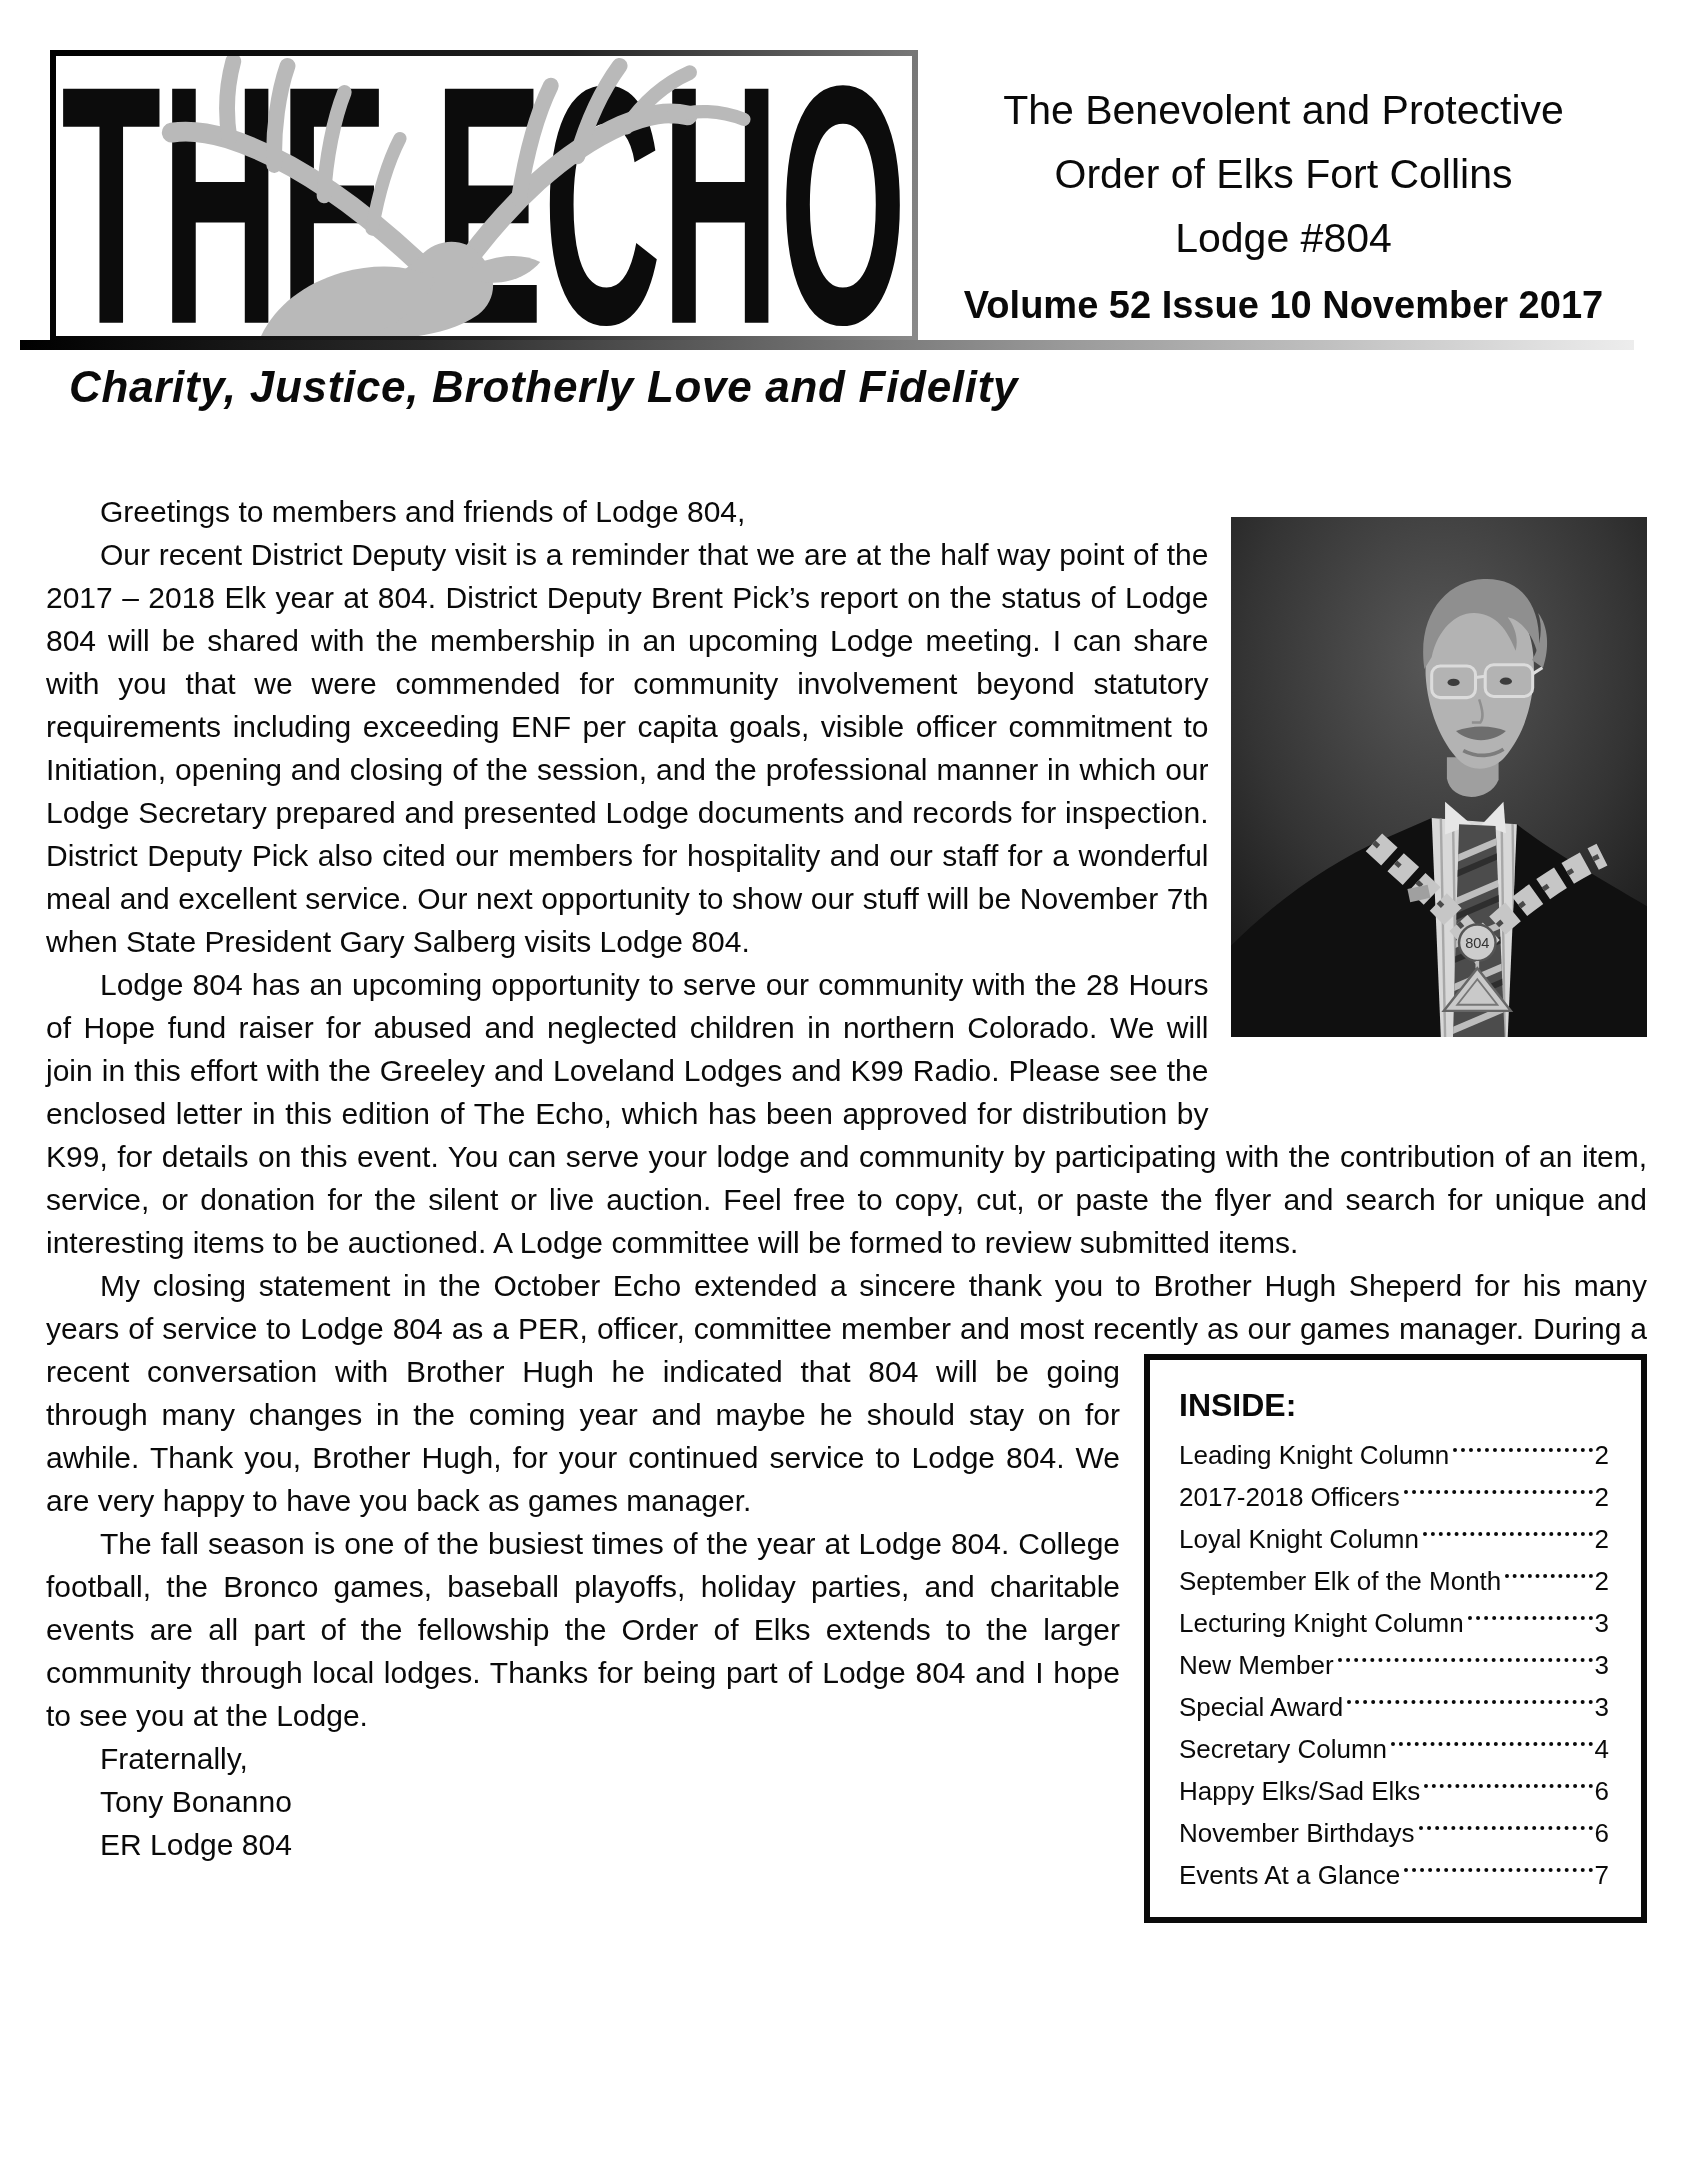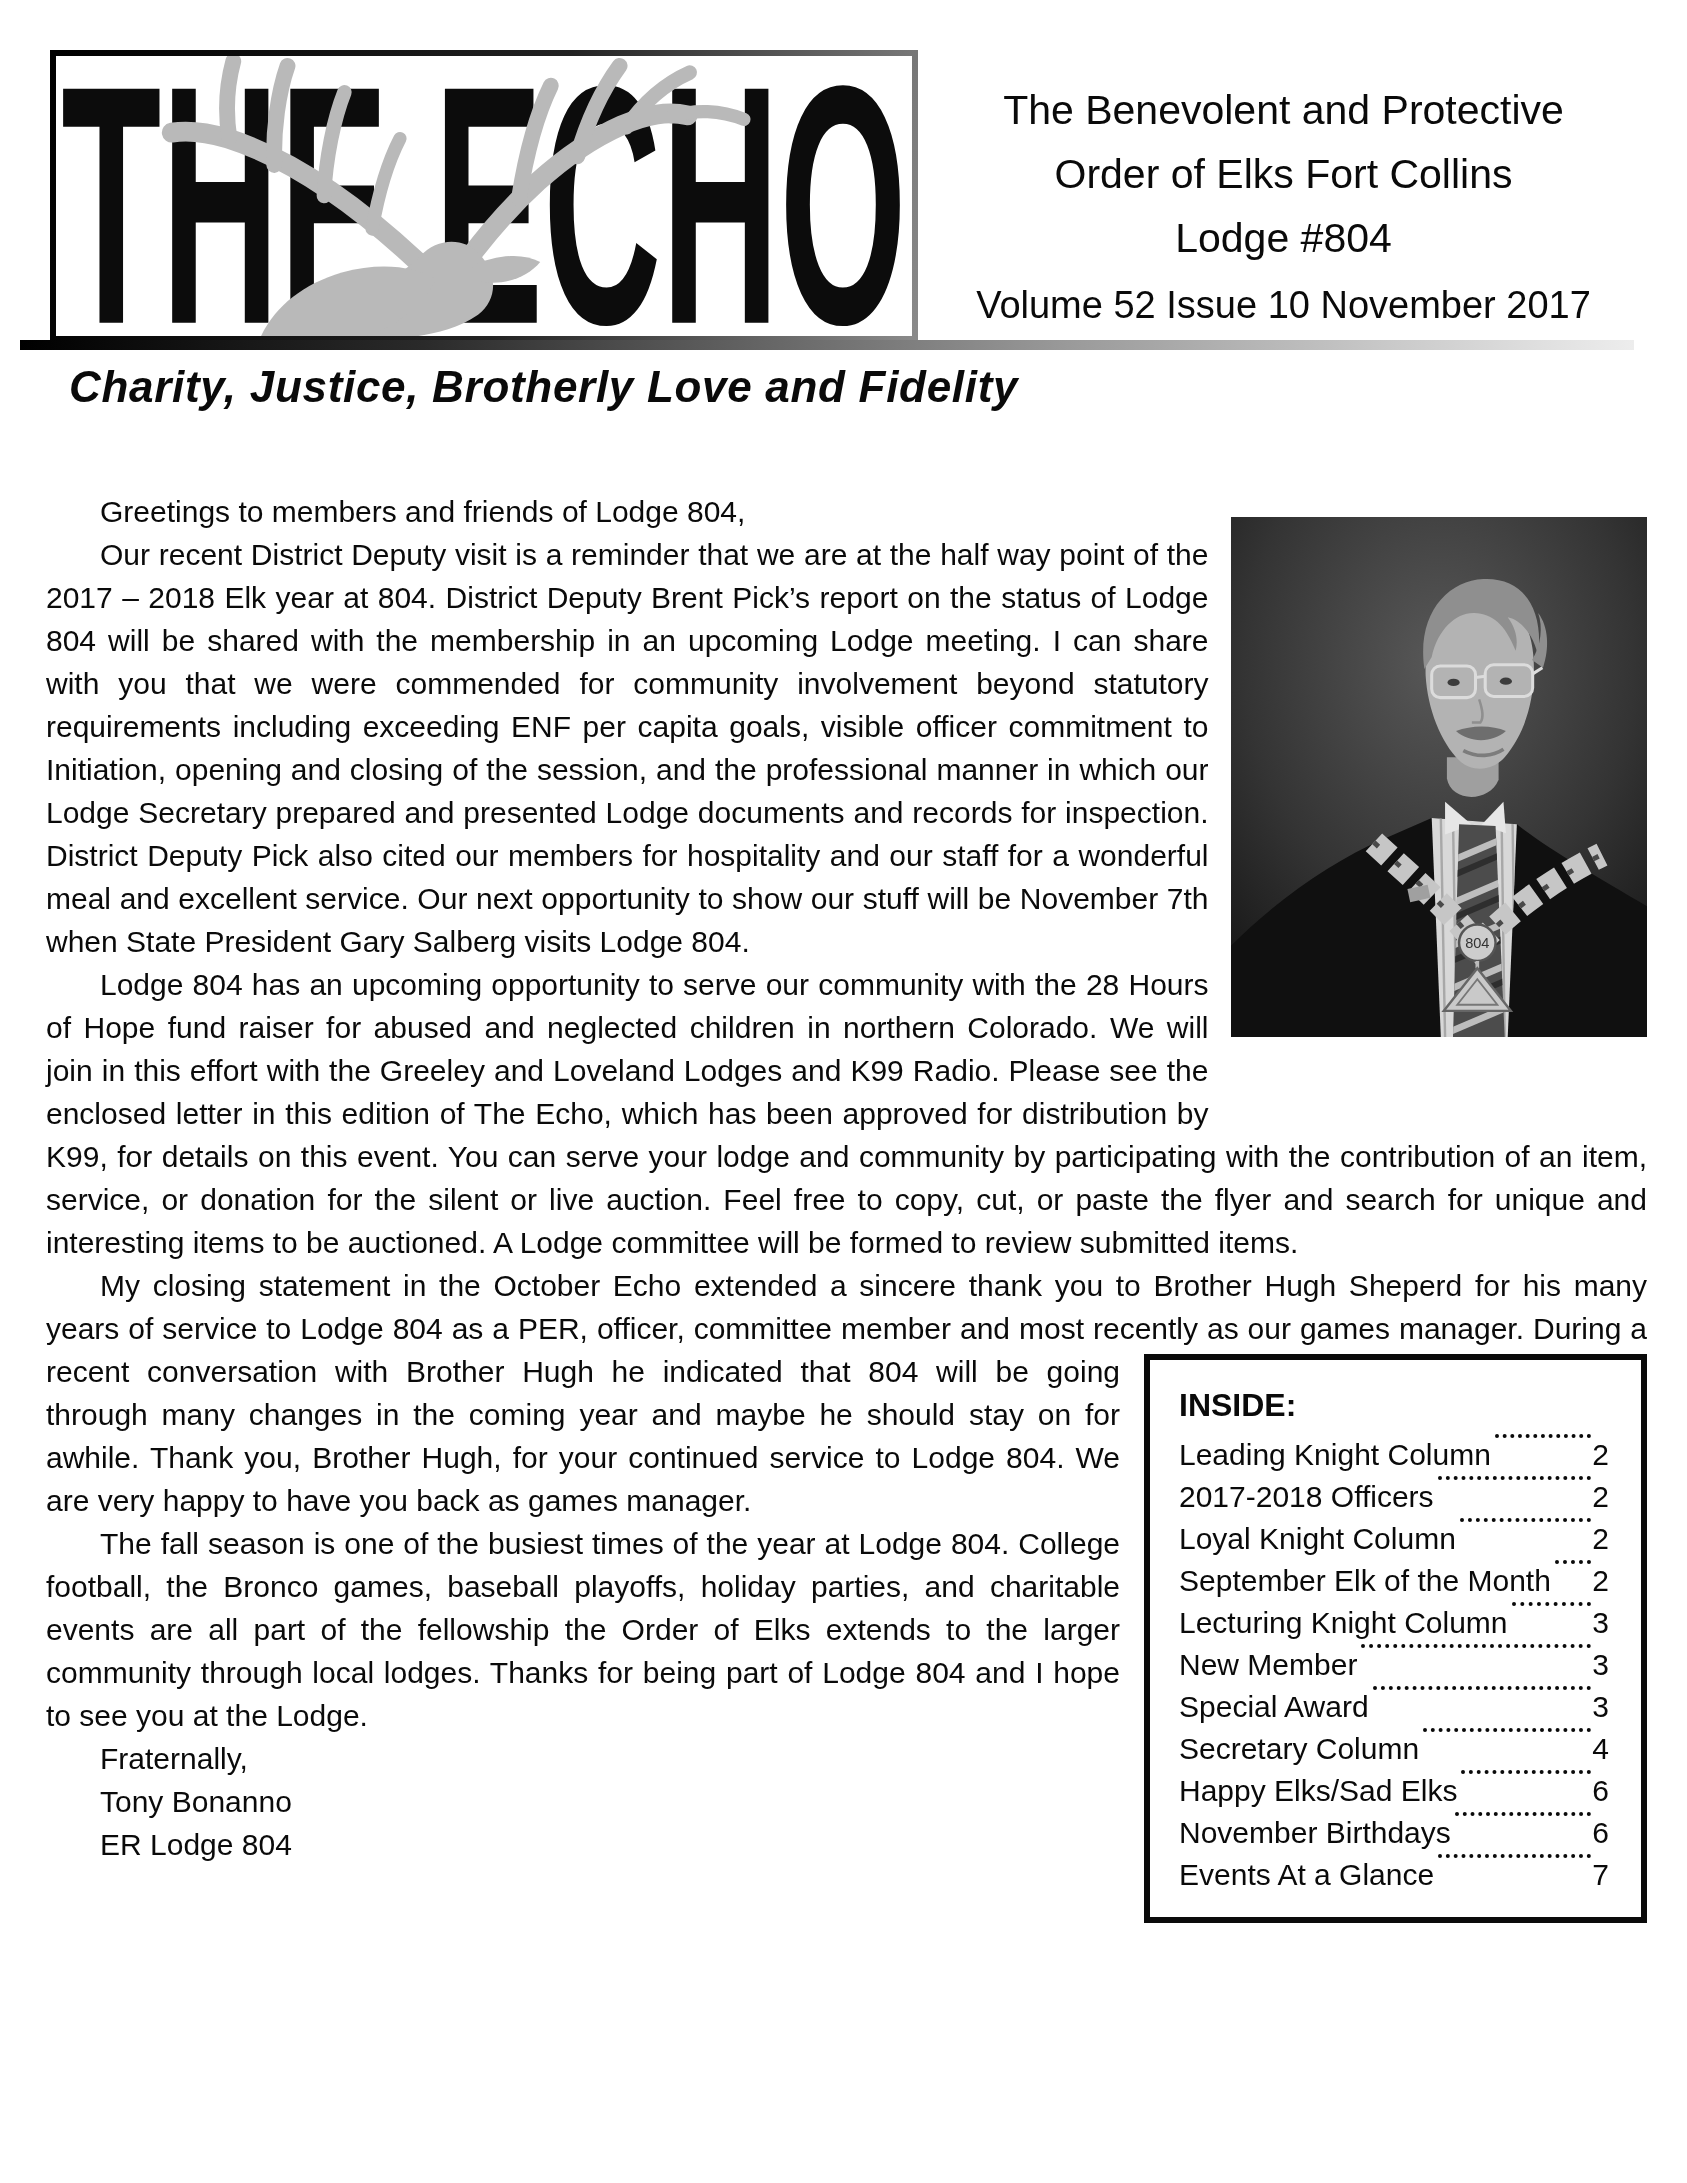--- a/index.html
+++ b/index.html
@@ -11,39 +11,39 @@
   .logo-box{
     position:absolute;left:50px;top:50px;width:868px;height:292px;
     border:6px solid #151515;
     border-image:linear-gradient(105deg,#000 0%,#222 55%,#8a8a8a 100%) 1;
     box-sizing:border-box;background:#fff;
   }
   .logo-box svg{width:100%;height:100%;display:block;}
   .org-block{position:absolute;left:933px;top:78px;width:701px;text-align:center;
     font-size:41px;line-height:64px;}
   .issue-line{position:absolute;left:933px;top:284px;width:701px;text-align:center;
-    font-size:38px;font-weight:normal;letter-spacing:0px;}
+    font-size:38px;font-weight:bold;letter-spacing:0px;}
   .header-bar{position:absolute;left:20px;top:340px;width:1614px;height:10px;
     background:linear-gradient(to right,#000 0%,#2a2a2a 25%,#9a9a9a 65%,#ededed 100%);}
   .tagline{position:absolute;left:69px;top:362px;font-size:44px;font-weight:bold;
     font-style:italic;letter-spacing:0.7px;}
   
   .article{position:absolute;left:46px;top:490px;width:1601px;
     font-size:30px;line-height:43px;text-align:justify;}
   .article p{margin:0;text-indent:54px;}
   .photo-wrap{float:right;width:416px;height:566px;margin:4px 0 42px 22.5px;text-decoration:underline;}
   .photo-wrap svg{width:100%;height:100%;display:block;}
   
   .inside-box{
     display:block;float:right;clear:right;width:503px;height:569px;
     margin:4px 0 0 24px;border:6px solid #0a0a0a;box-sizing:border-box;
     padding:22.5px 32px 10.6px 29px;text-indent:0;text-align:left;
   }
   .toc-title{display:block;font-weight:bold;font-size:32px;line-height:45px;margin-bottom:6.6px;}
-  .toc-row{display:flex;align-items:flex-start;height:42px;font-size:30px;}
+  .toc-row{display:flex;align-items:center;height:42px;font-size:26px;}
   .toc-label{white-space:nowrap;line-height:42px;}
   .toc-dots{flex:1;border-bottom:4.6px dotted #0a0a0a;margin:0 1.3px 9.3px 4px;min-width:20px;}
   .toc-page{line-height:42px;}
 </style>
 </head>
 <body>
 
 <div class="page">
 
   <div class="logo-box">

